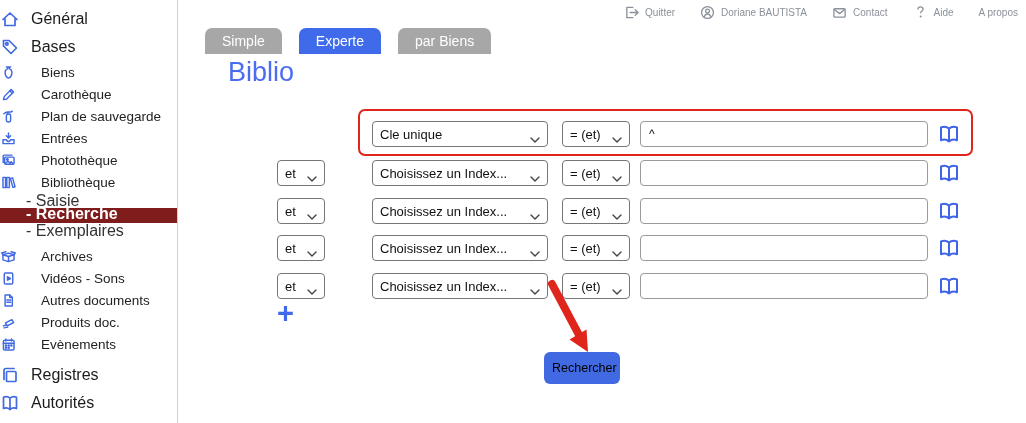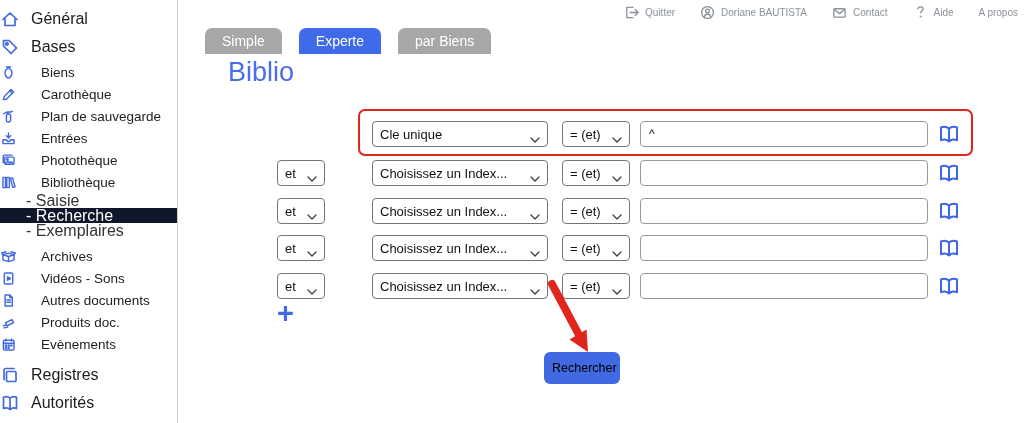--- a/index.html
+++ b/index.html
@@ -8,21 +8,21 @@
   .app { position:relative; width:1026px; height:423px; }
 
   
   .sidebar { position:absolute; left:0; top:0; width:178px; height:423px;
              border-right:1px solid #cfcfcf; padding-top:5px; background:#fff; }
   .sb-item { display:flex; align-items:center; cursor:pointer; }
   .sb-item .lbl { white-space:nowrap; }
   .sb-l1 { height:28px; gap:11px; font-size:16px; color:#1b1b1b; }
   .sb-l2 { height:22px; gap:24px; font-size:13.5px; color:#222; }
   .sb-l3 { height:15px; padding-left:26px; font-size:16px; color:#333; }
-  .sb-l3.active { background:#0f172a; color:#fff; font-weight:normal; }
+  .sb-l3.active { background:#7f1d1d; color:#fff; font-weight:bold;align-items:flex-end; }
   .gap7 { margin-top:7px; }
   .gap6 { margin-top:6px; }
   .sb-icon { flex:0 0 auto; display:inline-flex; }
   .sb-l1 .sb-icon svg { width:20px; height:20px; }
   .sb-l2 .sb-icon svg { width:17px; height:17px; }
   .sb-icon svg { fill:none; stroke:#4169e1; stroke-width:1.7;
                  stroke-linecap:round; stroke-linejoin:round; }
 
   
   .main { position:absolute; left:178px; top:0; width:848px; height:423px; }

